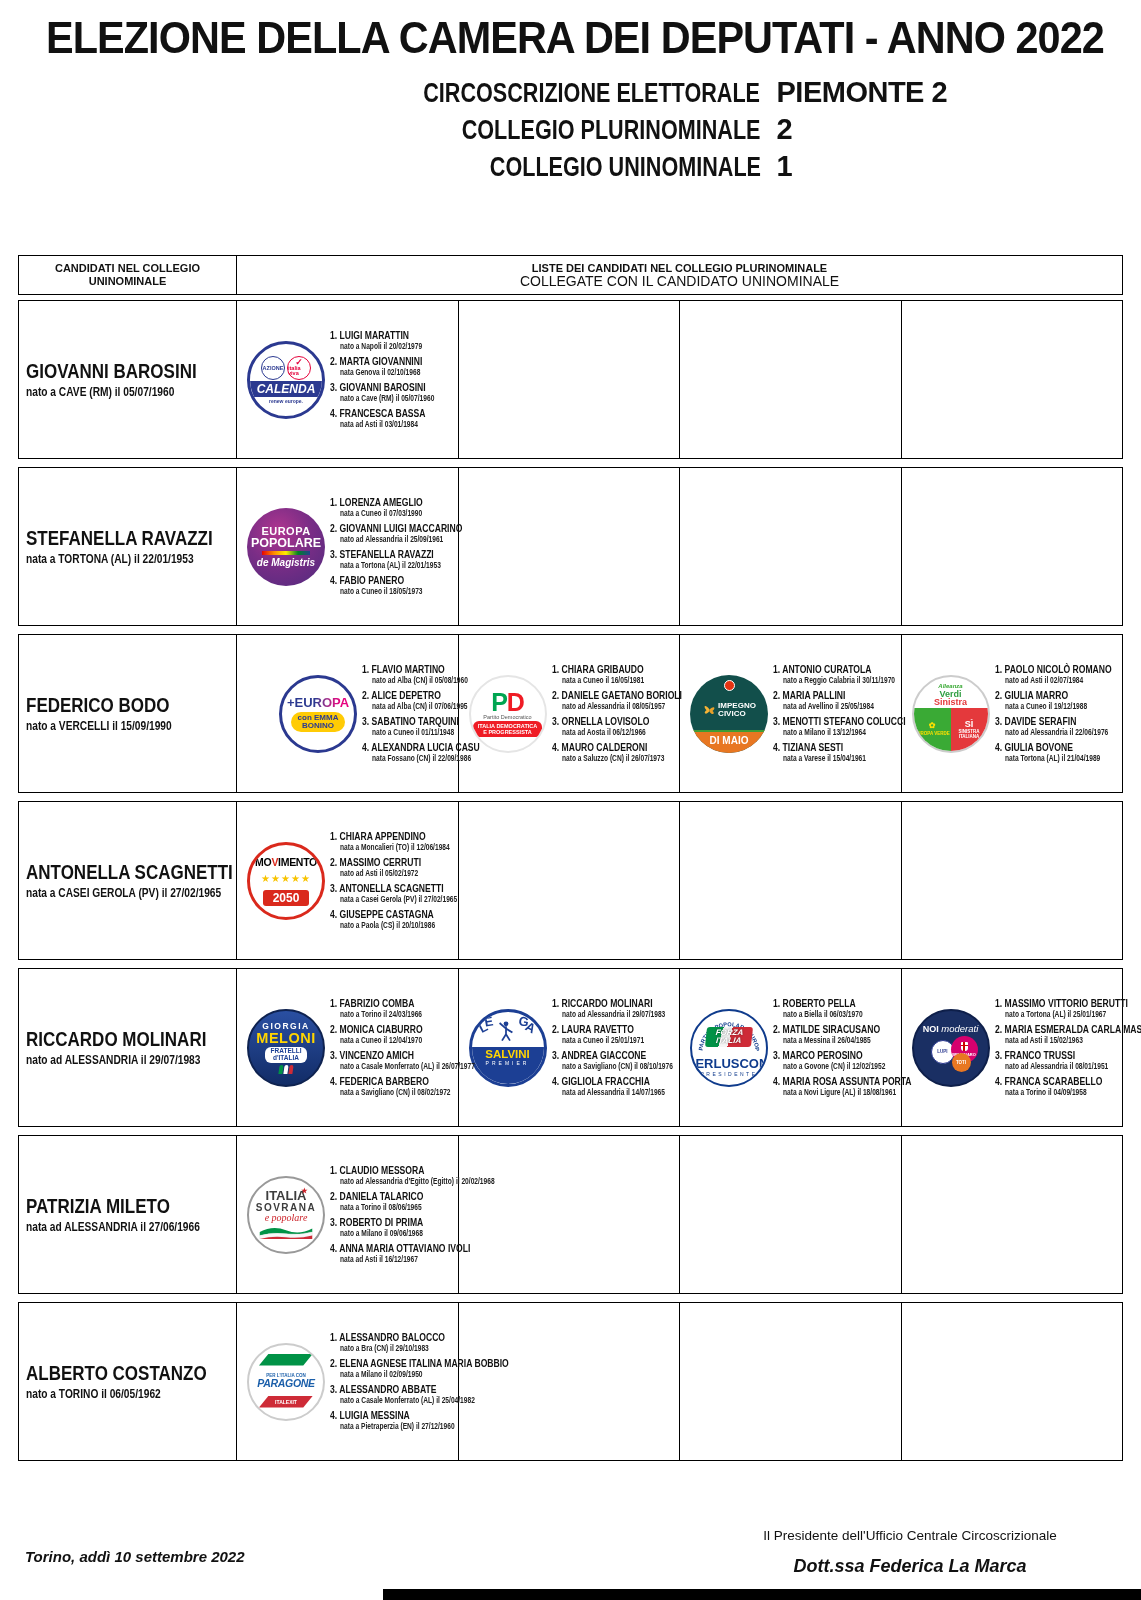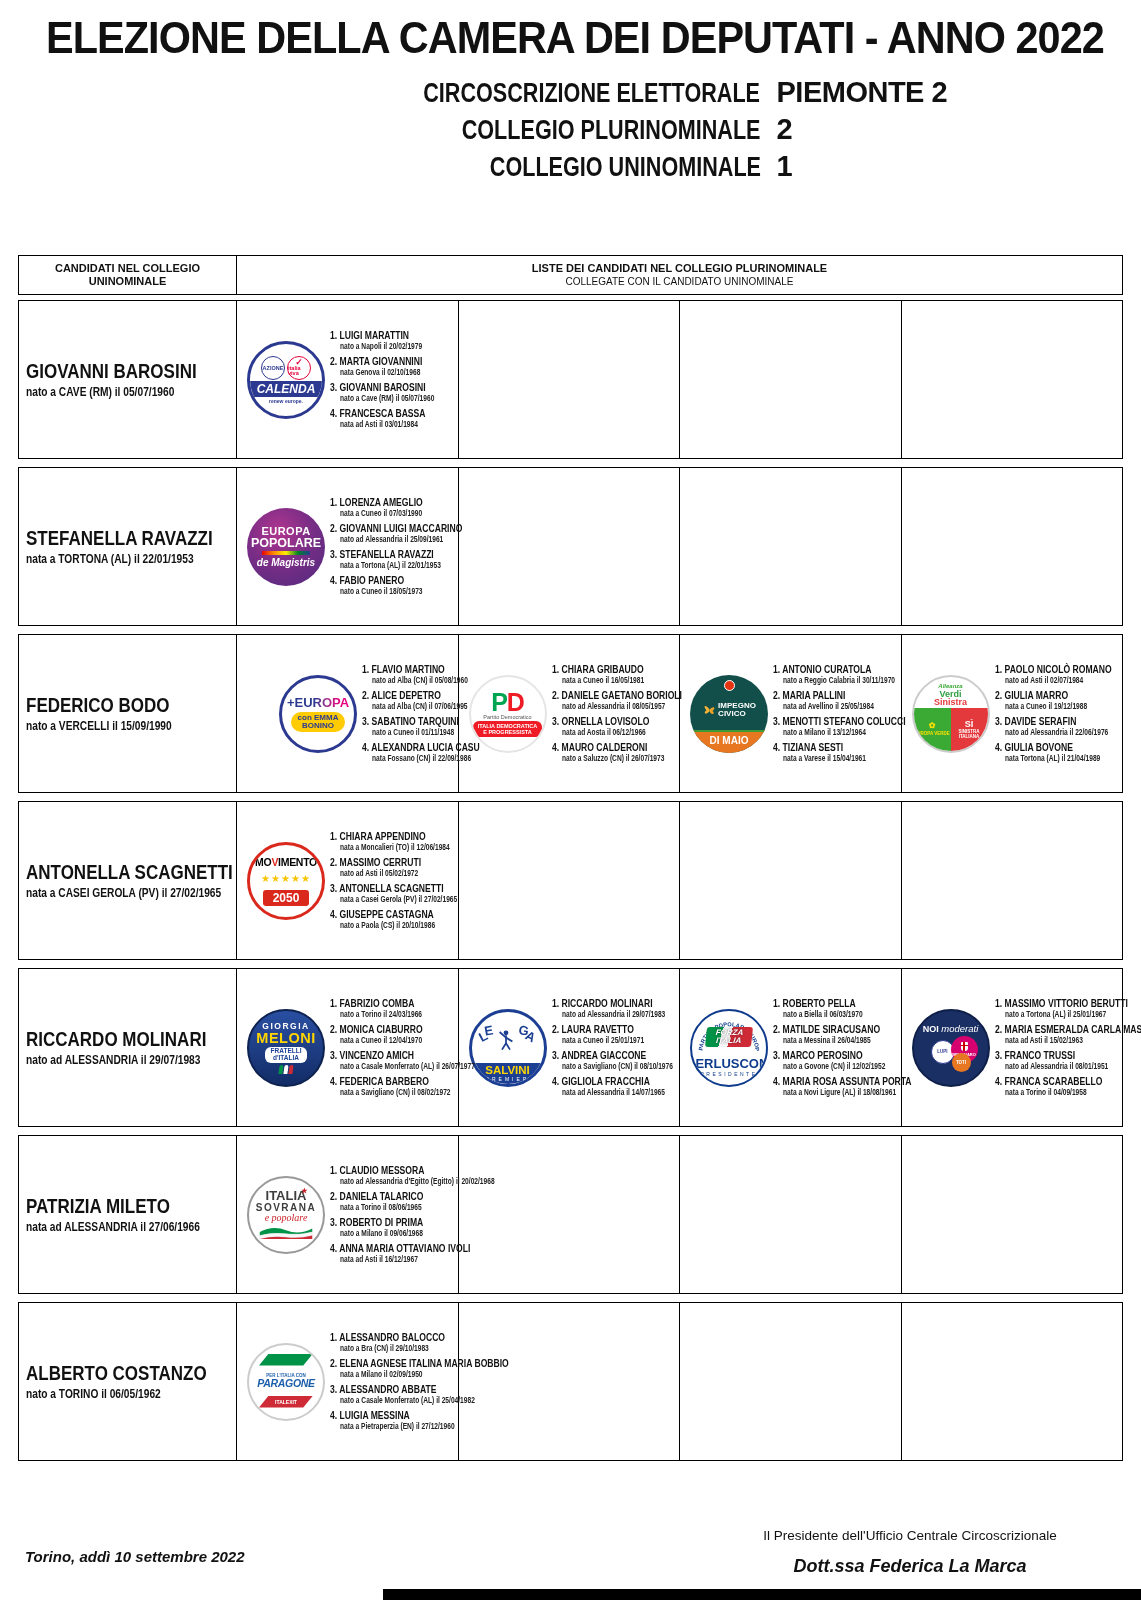--- a/index.html
+++ b/index.html
@@ -16,21 +16,21 @@
   .sublabel{text-align:right;font-size:27px;font-weight:bold;}
   .sublabel .cond{transform:scaleX(.8);transform-origin:right center;}
   .subvalue{font-size:29px;font-weight:bold;letter-spacing:-.5px;text-align:left;}
 
   
   .thead{position:absolute;top:255px;left:18px;right:18px;height:38px;border:1.5px solid #000;
          display:grid;grid-template-columns:217px 1fr;}
   .thead .hc{display:flex;flex-direction:column;align-items:center;justify-content:center;line-height:13px;}
   .thead .hc+.hc{border-left:1.5px solid #000;}
   .h1{font-size:11px;font-weight:bold;}
-  .h2{font-size:10px;}
+  .h2{font-size:14px;}
   #rows{position:absolute;top:300px;left:18px;right:18px;display:flex;flex-direction:column;gap:8px;}
   .row{height:157px;border:1.5px solid #000;display:grid;grid-template-columns:217px repeat(4,1fr);background:#fff;}
   .ucell{display:flex;flex-direction:column;justify-content:center;padding-left:7px;}
   .uname{font-size:20px;font-weight:bold;white-space:nowrap;transform:scaleX(.85);transform-origin:0 50%;}
   .ubirth{font-size:12px;font-weight:bold;margin-top:2px;white-space:nowrap;transform:scaleX(.85);transform-origin:0 50%;}
   .lcell{border-left:1.5px solid #000;display:flex;align-items:center;padding-left:10px;min-width:0;}
   .cands{flex:1;min-width:0;display:flex;flex-direction:column;justify-content:center;gap:5px;margin-left:5px;}
   .cand .cname{font-size:11px;font-weight:bold;white-space:nowrap;transform:scaleX(.78);transform-origin:0 50%;line-height:11px;}
   .cand .cbirth{font-size:8.5px;font-weight:bold;color:#222;margin-left:10px;white-space:nowrap;
                 transform:scaleX(.78);transform-origin:0 50%;line-height:9px;margin-top:1px;}
@@ -95,21 +95,21 @@
   .f-g{background:#009246;}.f-w{background:#fff;}.f-r{background:#ce2b37;}
 
   .lega{background:#fff;border:3px solid #1c3f94;justify-content:flex-end;}
   .lega-top{display:flex;align-items:flex-start;gap:1px;height:42px;}
   .lega-top b{font-weight:bold;color:#1c3f94;font-size:13px;}
   .lg-l{transform:rotate(-28deg) translateY(9px);}
   .lg-e{transform:rotate(-10deg) translateY(2px);}
   .lg-g{transform:rotate(10deg) translateY(2px);}
   .lg-a{transform:rotate(28deg) translateY(9px);}
   .lega-man{width:24px;height:24px;margin-top:7px;}
-  .lega-band{width:100%;background:#1c3f94;text-align:center;padding:2px 0 2px;}
+  .lega-band{width:100%;background:#1c3f94;text-align:center;padding:2px 0 18px;}
   .lega-s{color:#ffd500;font-weight:bold;font-size:11.5px;line-height:11px;}
   .lega-p{color:#fff;font-size:5px;letter-spacing:3px;}
 
   .fi{background:#fff;border:2.5px solid #0f3b8c;justify-content:center;position:relative;}
   .fi-arc{position:absolute;inset:0;width:100%;height:100%;}
   .fi-flag{width:46px;height:20px;background:linear-gradient(100deg,#009246 0 34%,#f5f5f5 34% 52%,#ce2b37 52% 100%);
            border-radius:3px;display:flex;flex-direction:column;align-items:center;justify-content:center;margin-top:9px;transform:skewX(-6deg);}
   .fi-f1,.fi-f2{color:#fff;font-weight:bold;font-style:italic;font-size:8px;line-height:8px;text-shadow:0 0 2px rgba(0,0,0,.55);}
   .fi-b{color:#0f3b8c;font-weight:bold;font-size:13px;margin-top:9px;}
   .fi-p{color:#0f3b8c;font-size:5px;letter-spacing:2.5px;}

